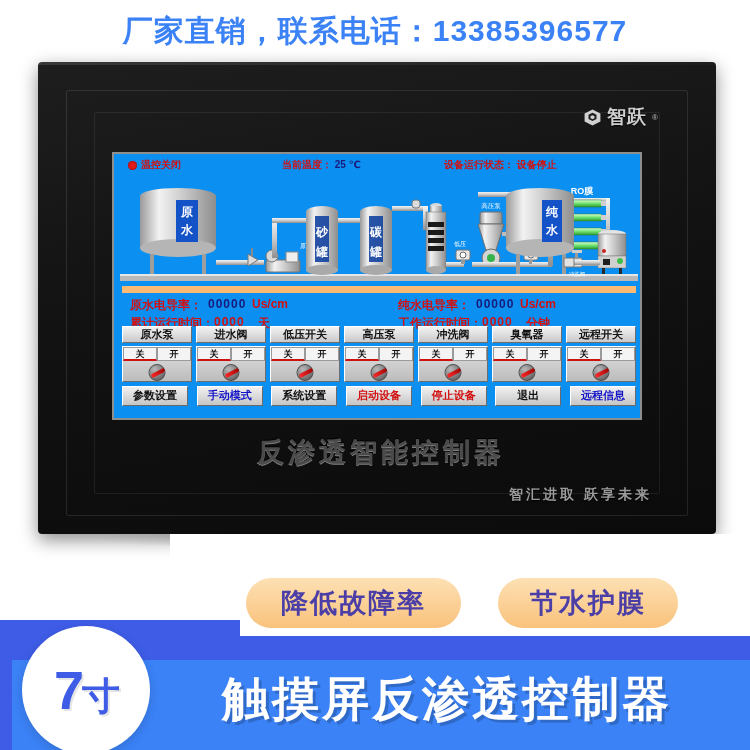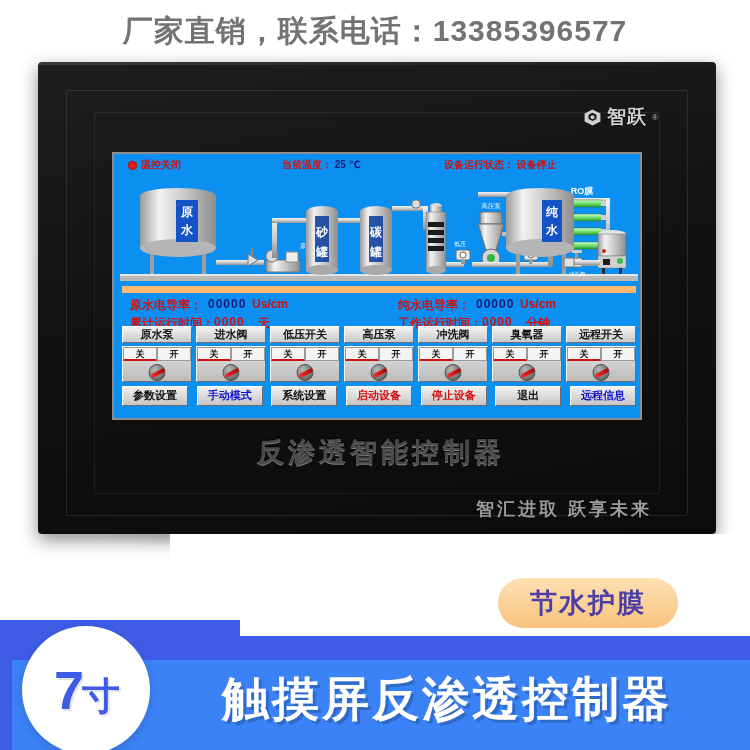--- a/index.html
+++ b/index.html
@@ -12,21 +12,21 @@
     position: relative; width: 750px; height: 750px;
     background: #ffffff;
   }
 
   
   .banner {
     position: absolute; left: 0; top: 0; width: 750px; height: 62px;
     background: #ffffff; display: flex; align-items: center; justify-content: center;
   }
   .banner-text {
-    color: #737373; font-size: 30px; font-weight: bold; letter-spacing: 1px;
+    color: #3b82f6; font-size: 30px; font-weight: bold; letter-spacing: 1px;
     white-space: nowrap;
   }
 
   
   .device {
     position: absolute; left: 38px; top: 62px; width: 678px; height: 472px;
     background: linear-gradient(170deg,#1e1e1e 0%, #121212 45%, #0b0b0b 100%);
     border-radius: 4px;
     box-shadow: 0 6px 18px rgba(0,0,0,.45);
   }
@@ -52,23 +52,22 @@
     color:#cfcfcf; text-shadow:0 1px 1px #000; }
   .logo-r { font-size: 8px; vertical-align: super; color:#bdbdbd; }
   .bezel-title {
     position: absolute; left: 8px; right: 0; top: 372px; text-align: center;
     font-size: 27px; font-weight: bold; letter-spacing: 4px;
     color: #4a4a4a;
     text-shadow: 0 1px 0 #7e7e7e, 0 -1px 0 #000;
   }
   .bezel-slogan {
     position: absolute; right: 64px; top: 424px;
-    font-size: 18px; letter-spacing: 3px; color: #9a9a9a; font-weight: bold;
+    font-size: 14px; letter-spacing: 3px; color: #9a9a9a; font-weight: bold;
     text-shadow: 0 1px 1px #000;
-    margin-top: 11px;
   }
 
   
   .screen {
     position: absolute; left: 74px; top: 90px; width: 530px; height: 268px;
     background: #0a8ef0;
     border: 2px solid #8e8e8e;
     overflow: hidden;
   }
   .scr-inner { position: relative; width: 100%; height: 100%; background:#0b90f2; }
@@ -552,20 +551,23 @@
     </div>
 
     <div class="bezel-title">反渗透智能控制器</div>
     <div class="bezel-slogan">智汇进取  跃享未来</div>
   </div>
 
   <div class="shadow-ellipse"></div>
   <div class="white-sweep"></div>
 
   <div class="pill-wrap">
+    <div class="pill pill-1">
+      <span>降低故障率</span>
+    </div>
     <div class="pill pill-2">
       <span>节水护膜</span>
     </div>
   </div>
 
   <div class="blue-corner"></div>
   <div class="blue-left"></div>
   <div class="blue-band">
     <div class="bt">触摸屏反渗透控制器</div>
   </div>

